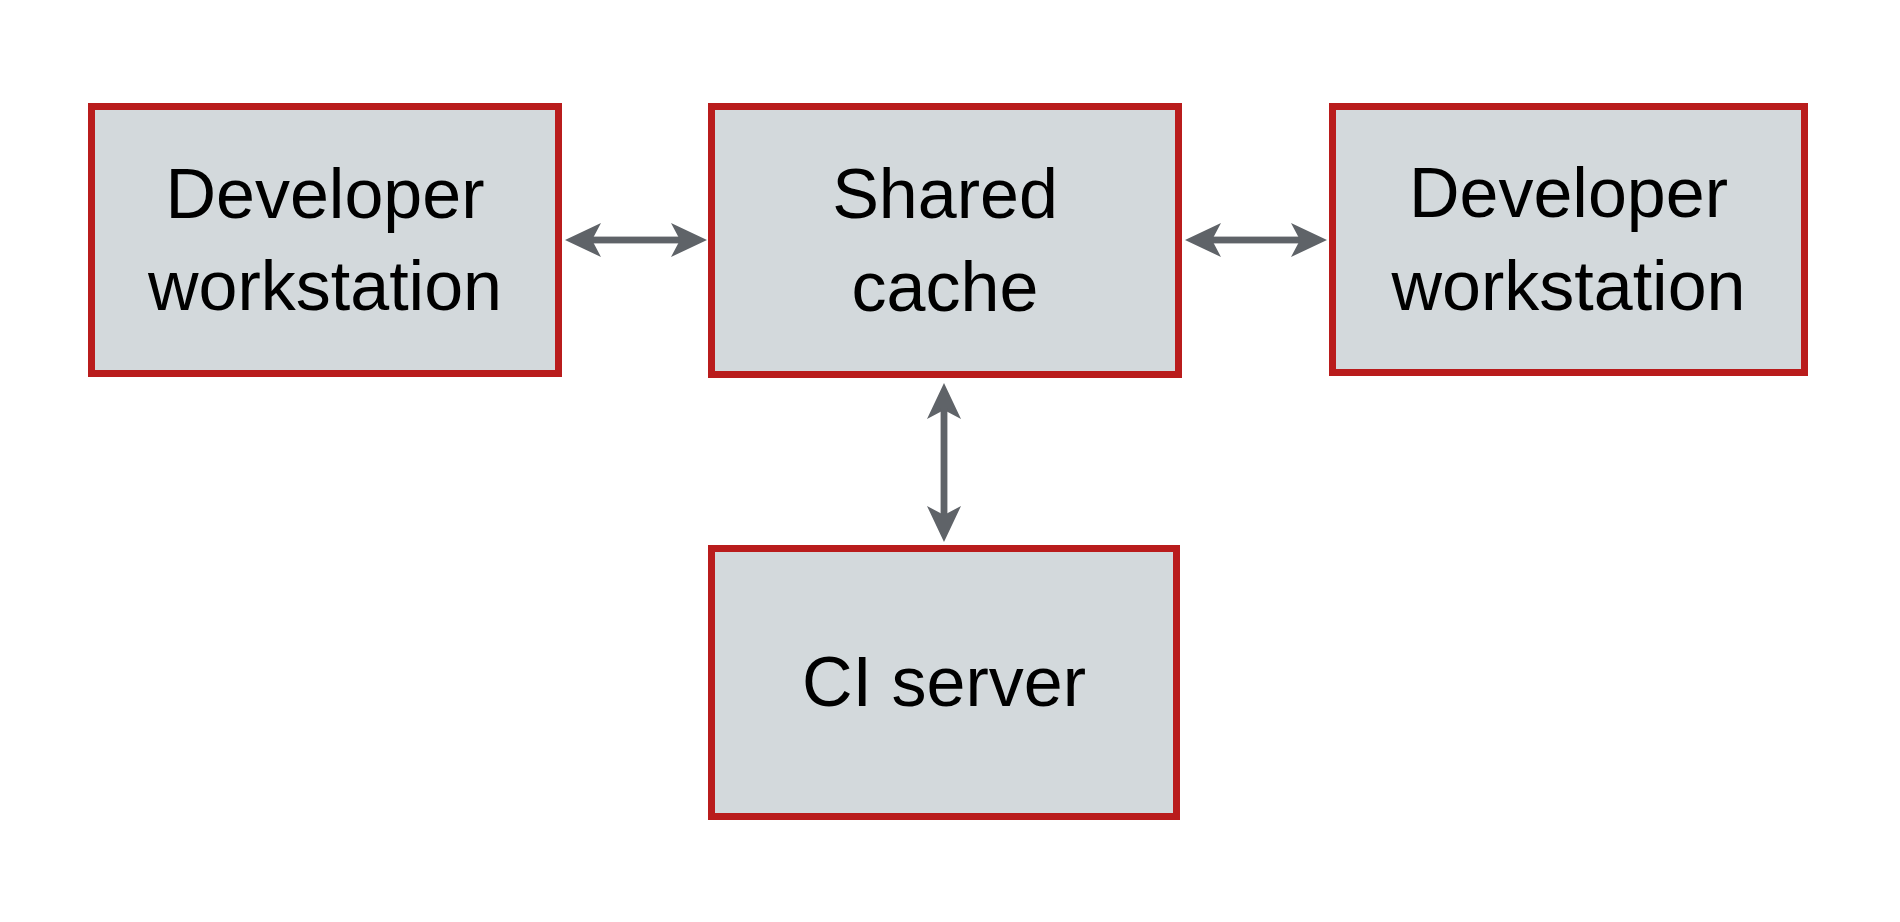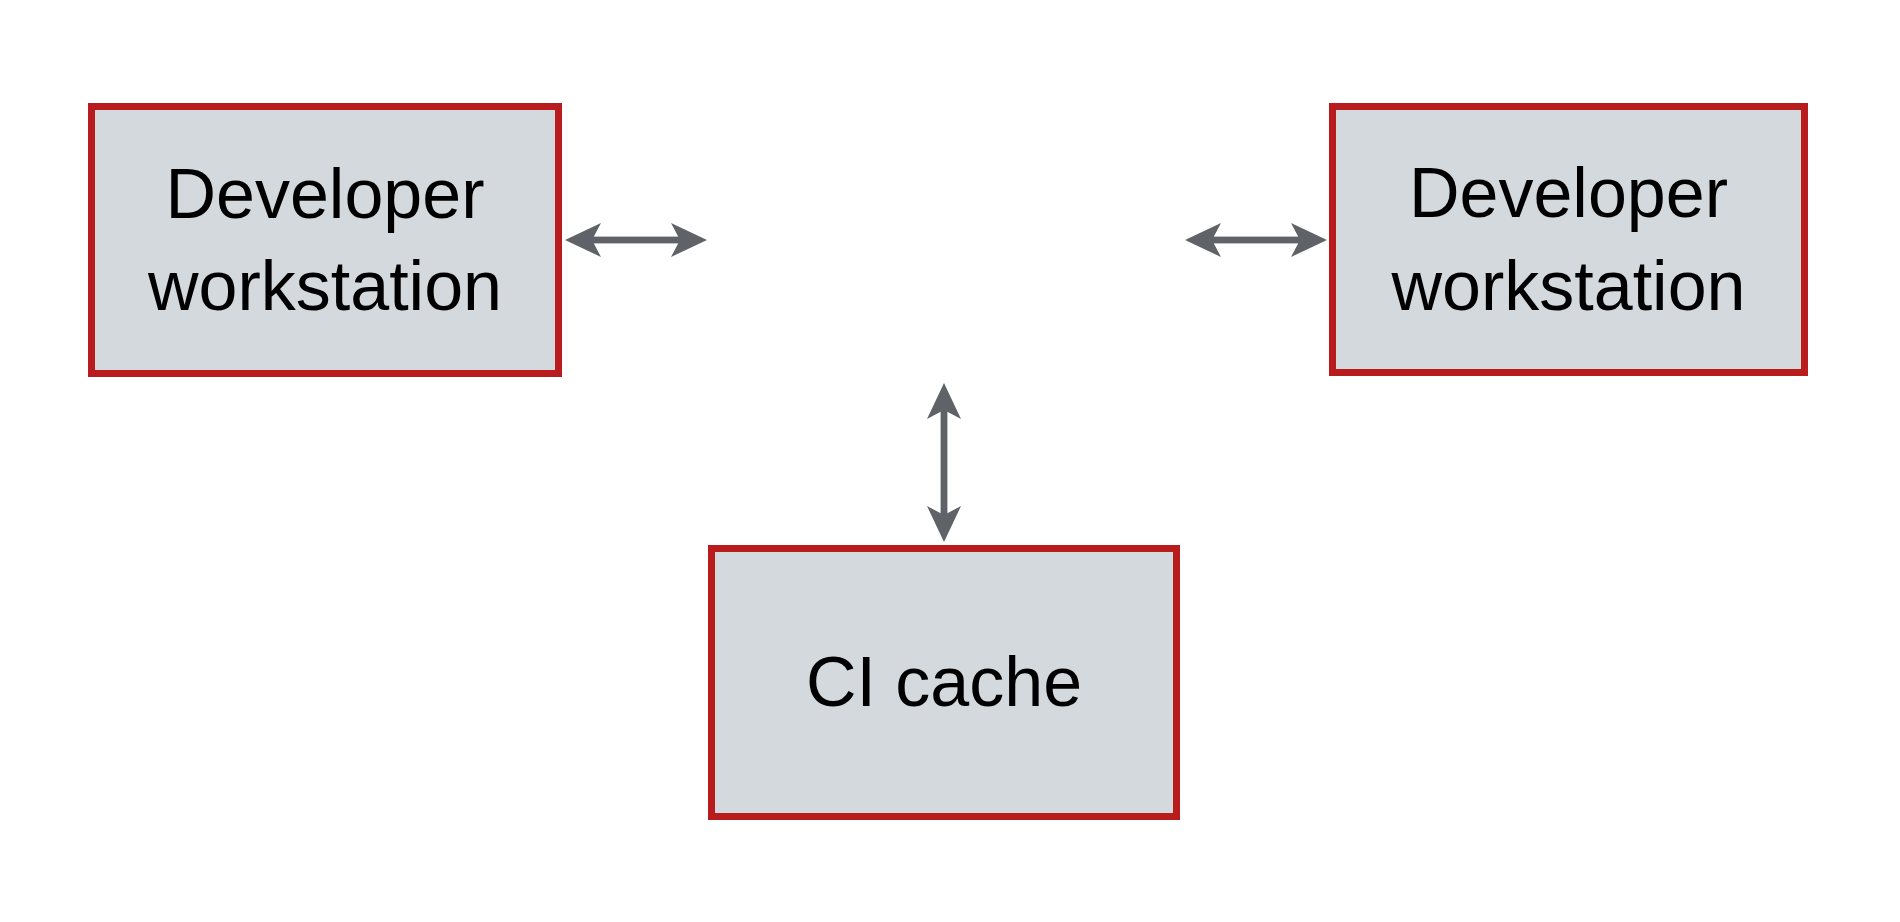--- a/index.html
+++ b/index.html
@@ -45,28 +45,32 @@
 </head>
 <body>
 
 <div class="canvas">
 
   <div class="node" id="node-dev-left">
     <span class="node-label">Developer
 workstation</span>
   </div>
 
+  <div class="node" id="node-shared-cache">
+    <span class="node-label">Shared
+cache</span>
+  </div>
 
   <div class="node" id="node-dev-right">
     <span class="node-label">Developer
 workstation</span>
   </div>
 
   <div class="node" id="node-ci-server">
-    <span class="node-label">CI cache</span>
+    <span class="node-label">CI server</span>
   </div>
 
   <svg class="arrow" id="arrow-left" width="148" height="44" viewBox="0 0 148 44" aria-hidden="true">
     <g fill="#5f6368">
       <path d="M 3 22 L 39 5 L 30 22 L 39 39 Z"></path>
       <rect x="28" y="18.6" width="92" height="6.8"></rect>
       <path d="M 145 22 L 109 5 L 118 22 L 109 39 Z"></path>
     </g>
   </svg>
 

